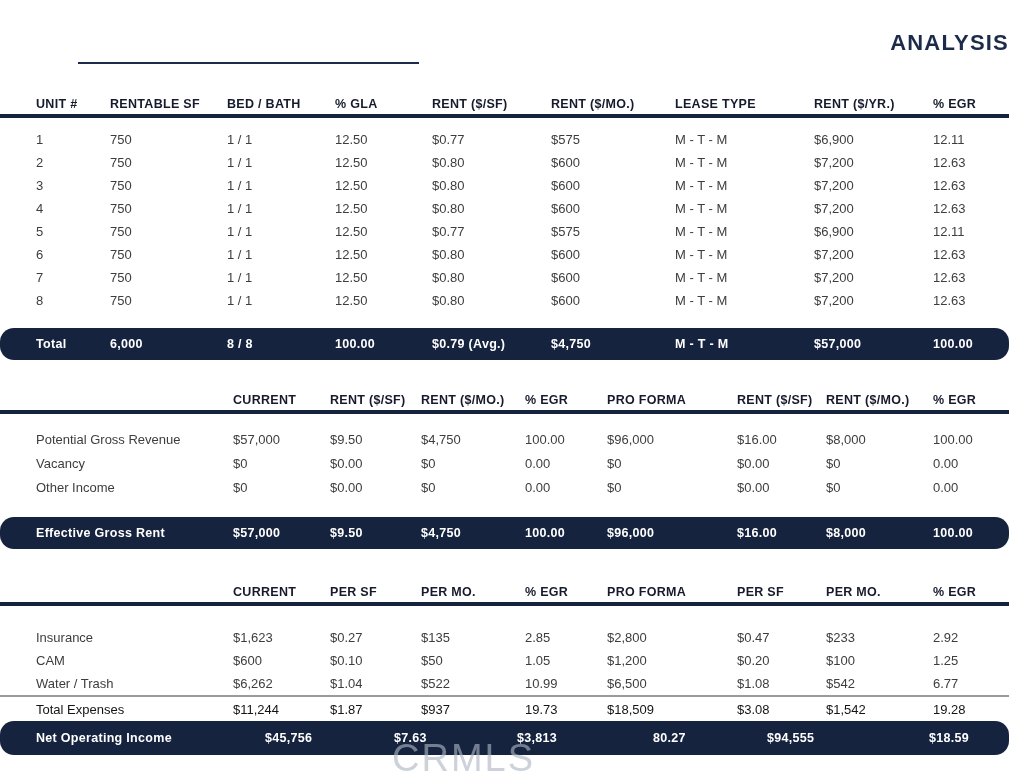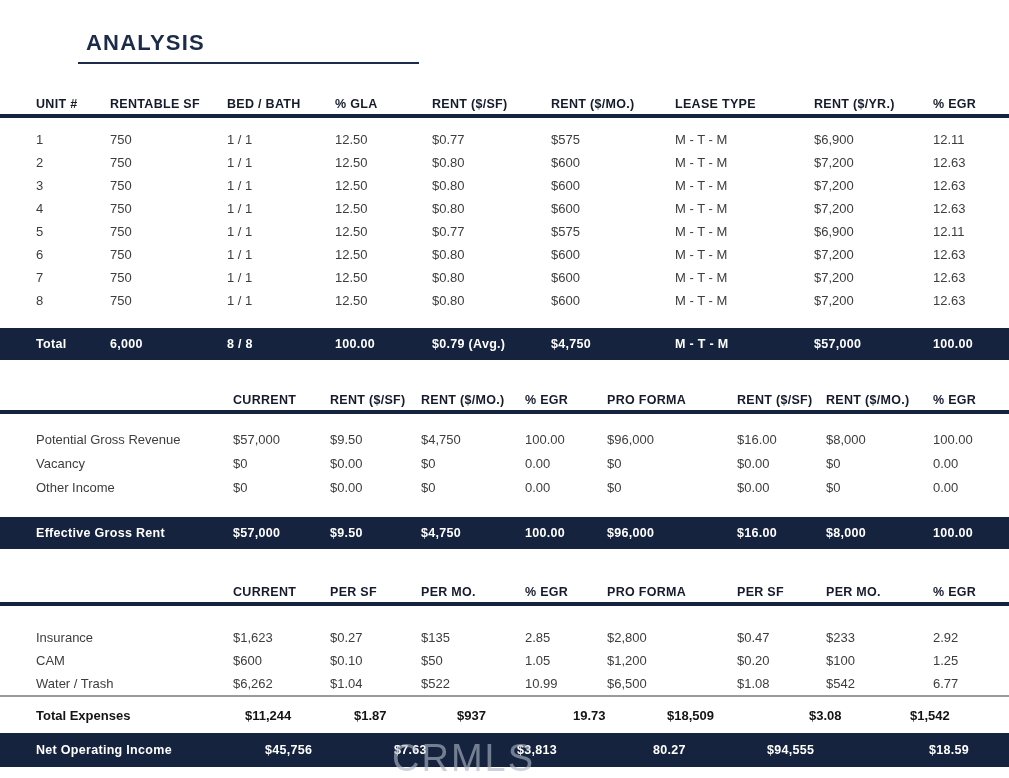--- a/index.html
+++ b/index.html
@@ -4,21 +4,21 @@
 <style>
   html, body { margin: 0; padding: 0; }
   body {
     width: 1009px;
     height: 778px;
     background: #ffffff;
     font-family: "Liberation Sans", sans-serif;
     position: relative;
     overflow: hidden;
   }
-  .title-block { margin: 30px 0 0 0; height: 36px; }
+  .title-block { margin: 30px 0 0 0; height: 36px; text-align: right; }
   .page-title {
     margin-left: 86px;
     font-size: 22px;
     font-weight: bold;
     letter-spacing: 1.2px;
     color: #1c2b4a;
   }
   .title-underline {
     margin-left: 78px;
     margin-top: 6px;
@@ -53,28 +53,28 @@
   .rule { height: 4px; background: #16233f; width: 100%; }
   .rule-gray { height: 2px; background: #9a9a9a; width: 100%; }
   .dark-band {
     height: 32px;
     align-items: center;
     background: #16233f;
     color: #ffffff;
     font-size: 12.5px;
     font-weight: bold;
     letter-spacing: 0.3px;
+    border-radius: 14px;
   }
   .bold-row {
-    height: 36px;
+    height: 24px;
     align-items: center;
     font-size: 13px;
-    font-weight: bold;
+    font-weight: normal;
     color: #141414;
-    gap: 12px;
   }
   .noi-band { height: 34px; gap: 32px; }
   .cell { white-space: nowrap; overflow: visible; }
   .mt-table1-head { margin-top: 28px; }
   .mt-rows1 { margin-top: 10px; }
   .mt-total1 { margin-top: 16px; }
   .mt-table2-head { margin-top: 30px; }
   .mt-rows2 { margin-top: 13px; }
   .mt-egr { margin-top: 18px; }
   .mt-table3-head { margin-top: 33px; }

